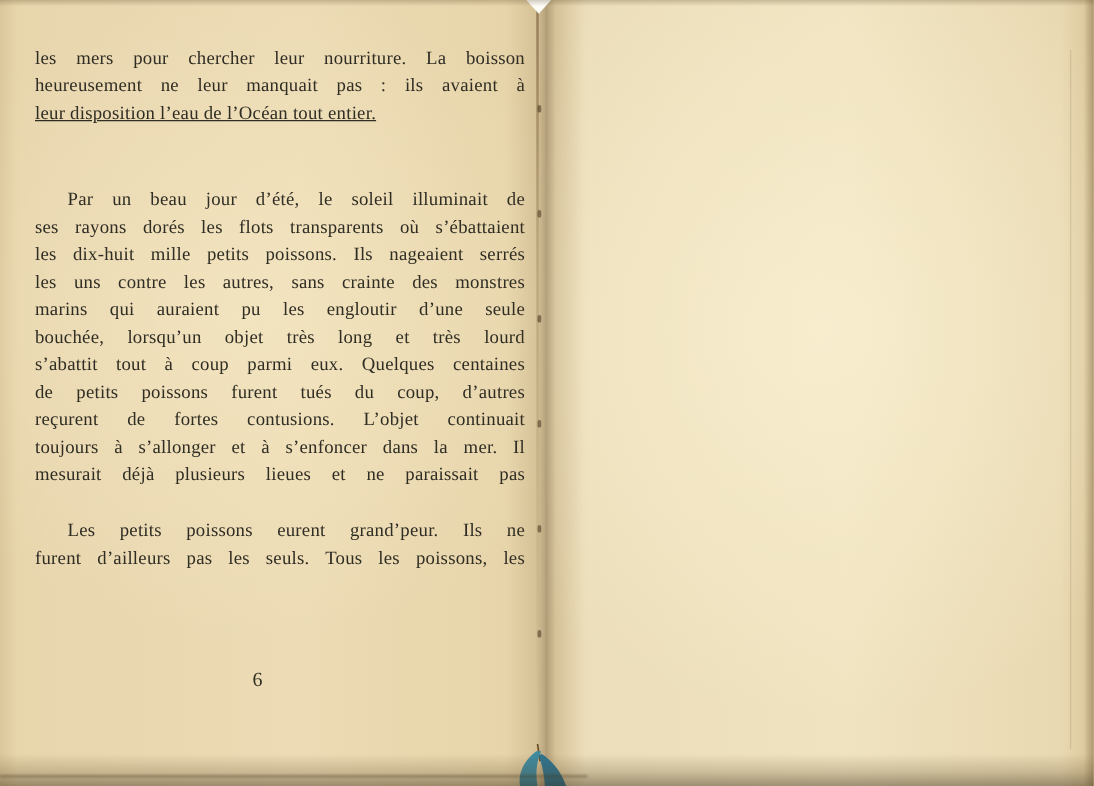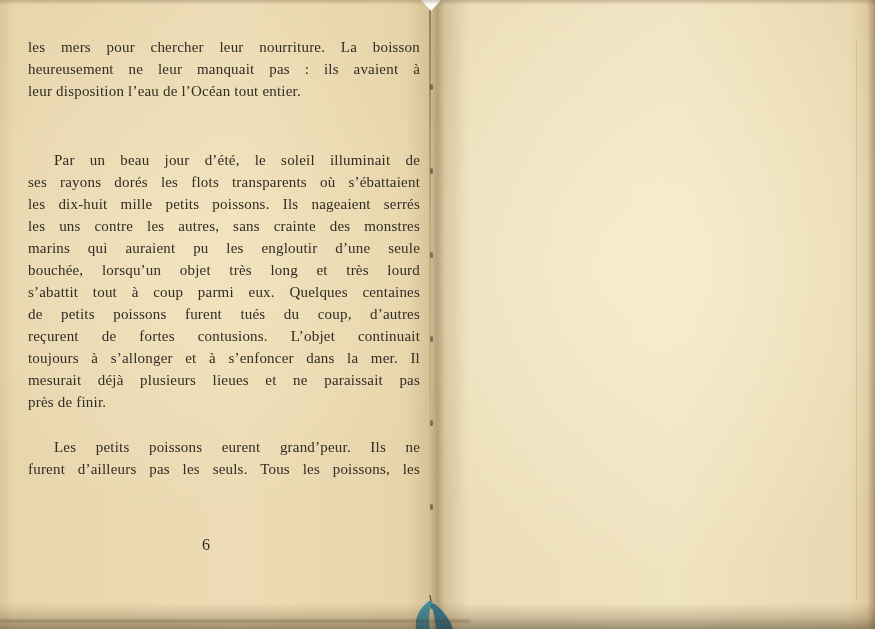--- a/index.html
+++ b/index.html
@@ -53,21 +53,21 @@
   
   .text-block{
     position:absolute;left:28px;top:36px;width:392px;
     font-size:15px;line-height:22px;color:var(--ink,#2f2d24);
     letter-spacing:.2px;
   }
   .paragraph{margin:0;}
   .paragraph:nth-child(2){margin-top:47px;}
   .paragraph:nth-child(3){margin-top:23px;}
   .line{height:22px;text-align:justify;text-align-last:justify;overflow:hidden;white-space:normal;}
-  .line.last{text-align-last:left;}
+  .line.last{text-align-last:left;text-decoration:underline;}
   .paragraph.indented .line:first-child{text-indent:26px;}
   .folio{position:absolute;font-size:16px;color:var(--ink,#2f2d24);text-align:center;}
   .folio-left{left:28px;top:536px;width:356px;}
 </style>
 </head>
 <body>
 
 <div class="spread">
 
   <div class="page page-left">
@@ -82,21 +82,20 @@
           <div class="line">ses rayons dorés les flots transparents où s’ébattaient</div>
           <div class="line">les dix-huit mille petits poissons. Ils nageaient serrés</div>
           <div class="line">les uns contre les autres, sans crainte des monstres</div>
           <div class="line">marins qui auraient pu les engloutir d’une seule</div>
           <div class="line">bouchée, lorsqu’un objet très long et très lourd</div>
           <div class="line">s’abattit tout à coup parmi eux. Quelques centaines</div>
           <div class="line">de petits poissons furent tués du coup, d’autres</div>
           <div class="line">reçurent de fortes contusions. L’objet continuait</div>
           <div class="line">toujours à s’allonger et à s’enfoncer dans la mer. Il</div>
           <div class="line">mesurait déjà plusieurs lieues et ne paraissait pas</div>
-          <div class="line last">près de finir.</div>
         </div>
         <div class="paragraph indented">
           <div class="line">Les petits poissons eurent grand’peur. Ils ne</div>
           <div class="line">furent d’ailleurs pas les seuls. Tous les poissons, les</div>
         </div>
       </div>
     <div class="folio folio-left">6</div>
   </div>
 
   <div class="page page-right">

